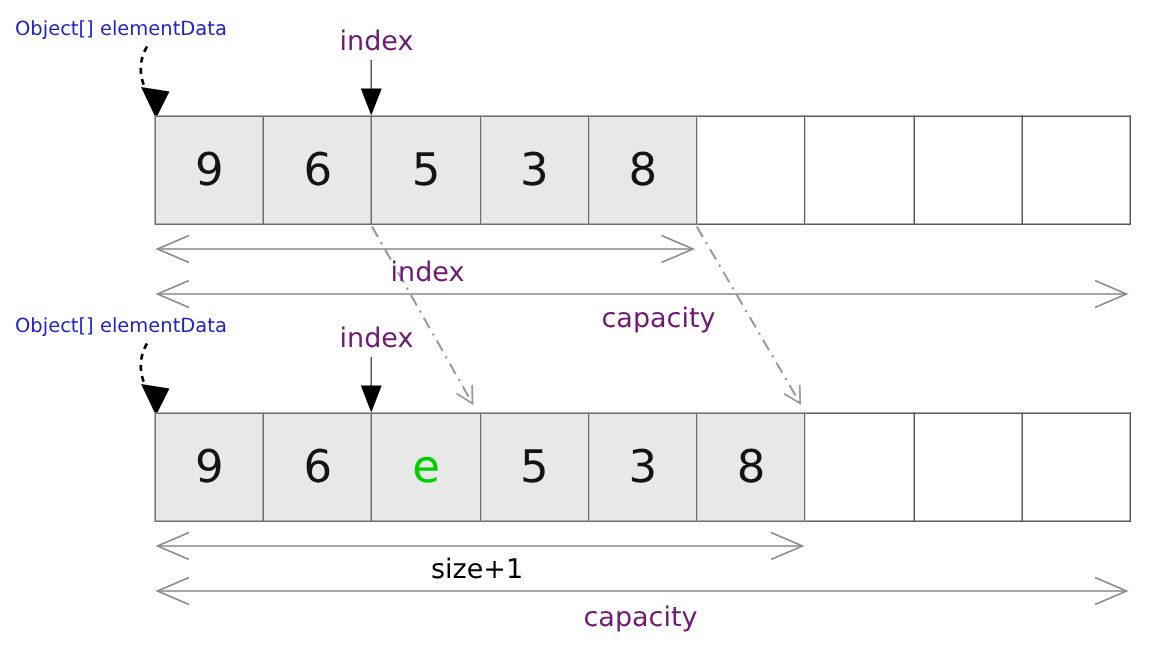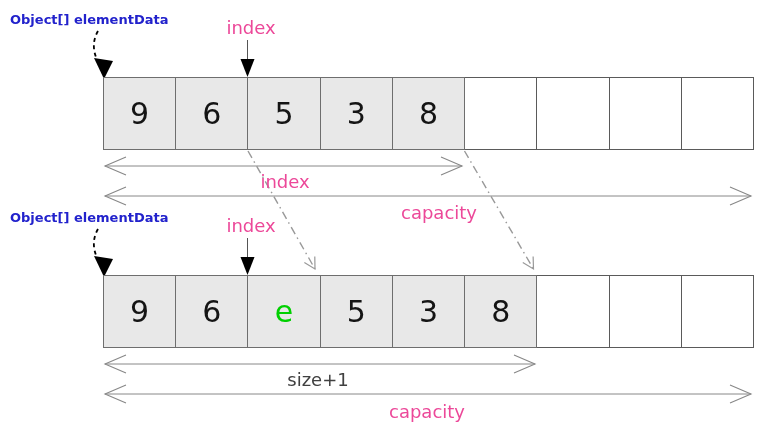--- a/index.html
+++ b/index.html
@@ -11,24 +11,24 @@
   .row { position:absolute; left:103px; width:651px; height:73px; display:flex; box-sizing:border-box; }
   .cell {
     flex:1; box-sizing:border-box;
     border:1px solid #5a5a5a; border-left:none;
     display:flex; align-items:center; justify-content:center;
     font-size:30px; color:#141414; background:#ffffff;
   }
   .cell.first { border-left:1px solid #5a5a5a; }
   .cell.filled { background:#e8e8e8; border-color:#6e6e6e; }
   .cell.green { color:#00d000; }
-  .lbl { position:absolute; font-size:18px; color:#ec4899; white-space:nowrap; line-height:1.15; }
+  .lbl { position:absolute; font-size:18px; color:#701a75; white-space:nowrap; line-height:1.15; }
   .lbl.center { transform:translateX(-50%); }
-  .lbl.blue { color:#2222cc; font-size:13px;font-weight:bold; }
-  .lbl.green { color:#404040; }
+  .lbl.blue { color:#2222cc; font-size:13px; }
+  .lbl.green { color:#000000; }
 </style>
 </head>
 <body>
 
 <div class="stage">
 
   <svg class="arrows" viewBox="0 0 771 430">
     <defs>
       <marker id="chev" markerUnits="userSpaceOnUse" markerWidth="26" markerHeight="24" refX="23" refY="11" orient="auto">
         <path d="M2,2 L23,11 L2,20" fill="none" stroke="#888888" stroke-width="1.1"></path>

